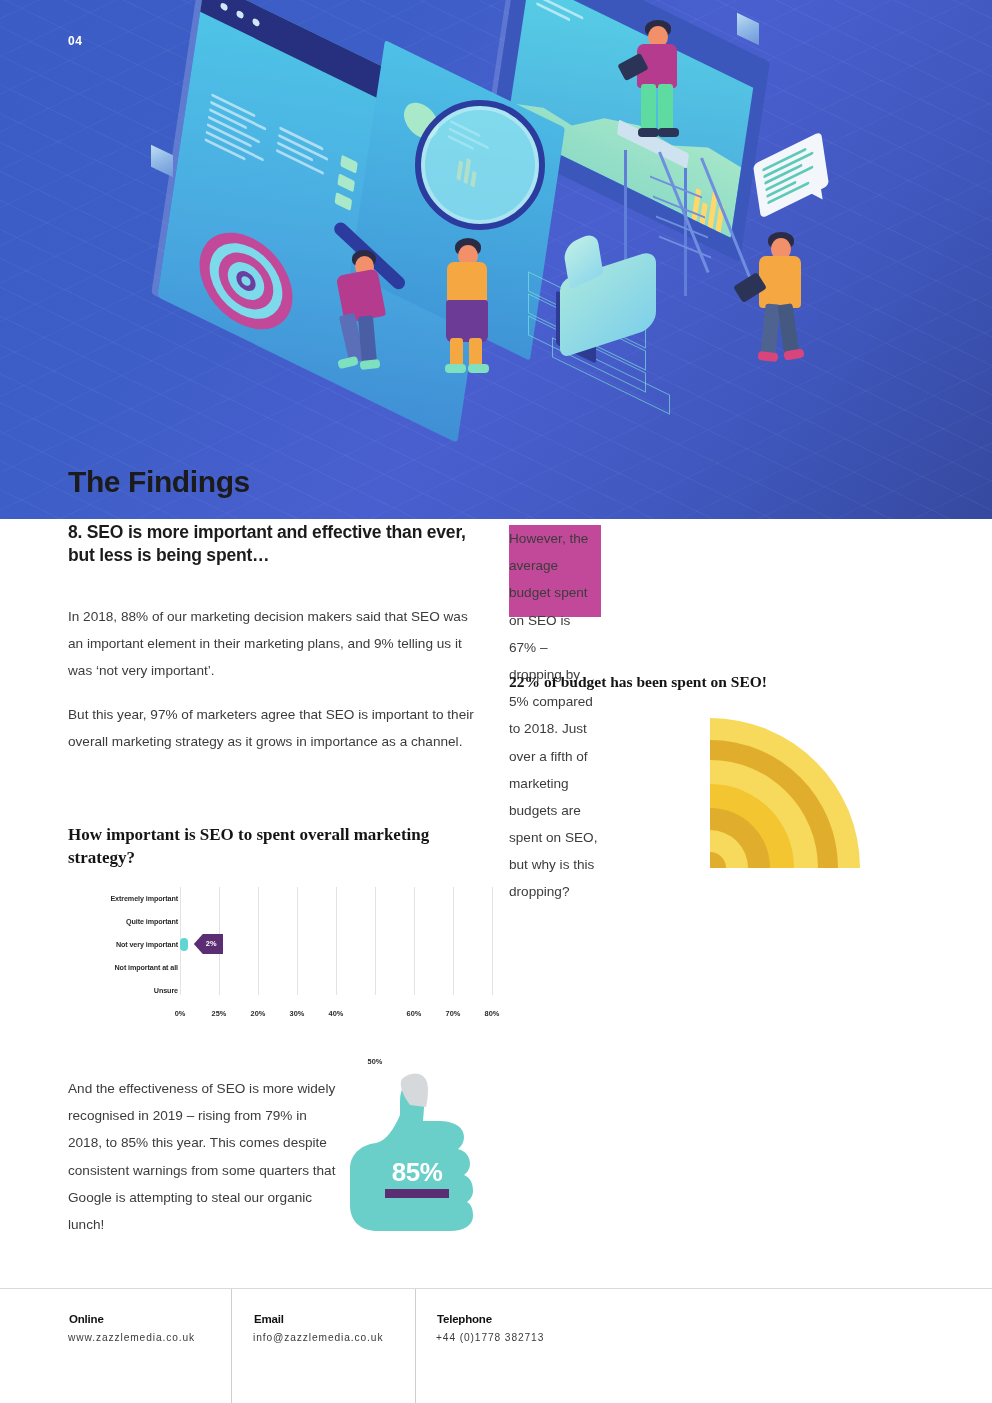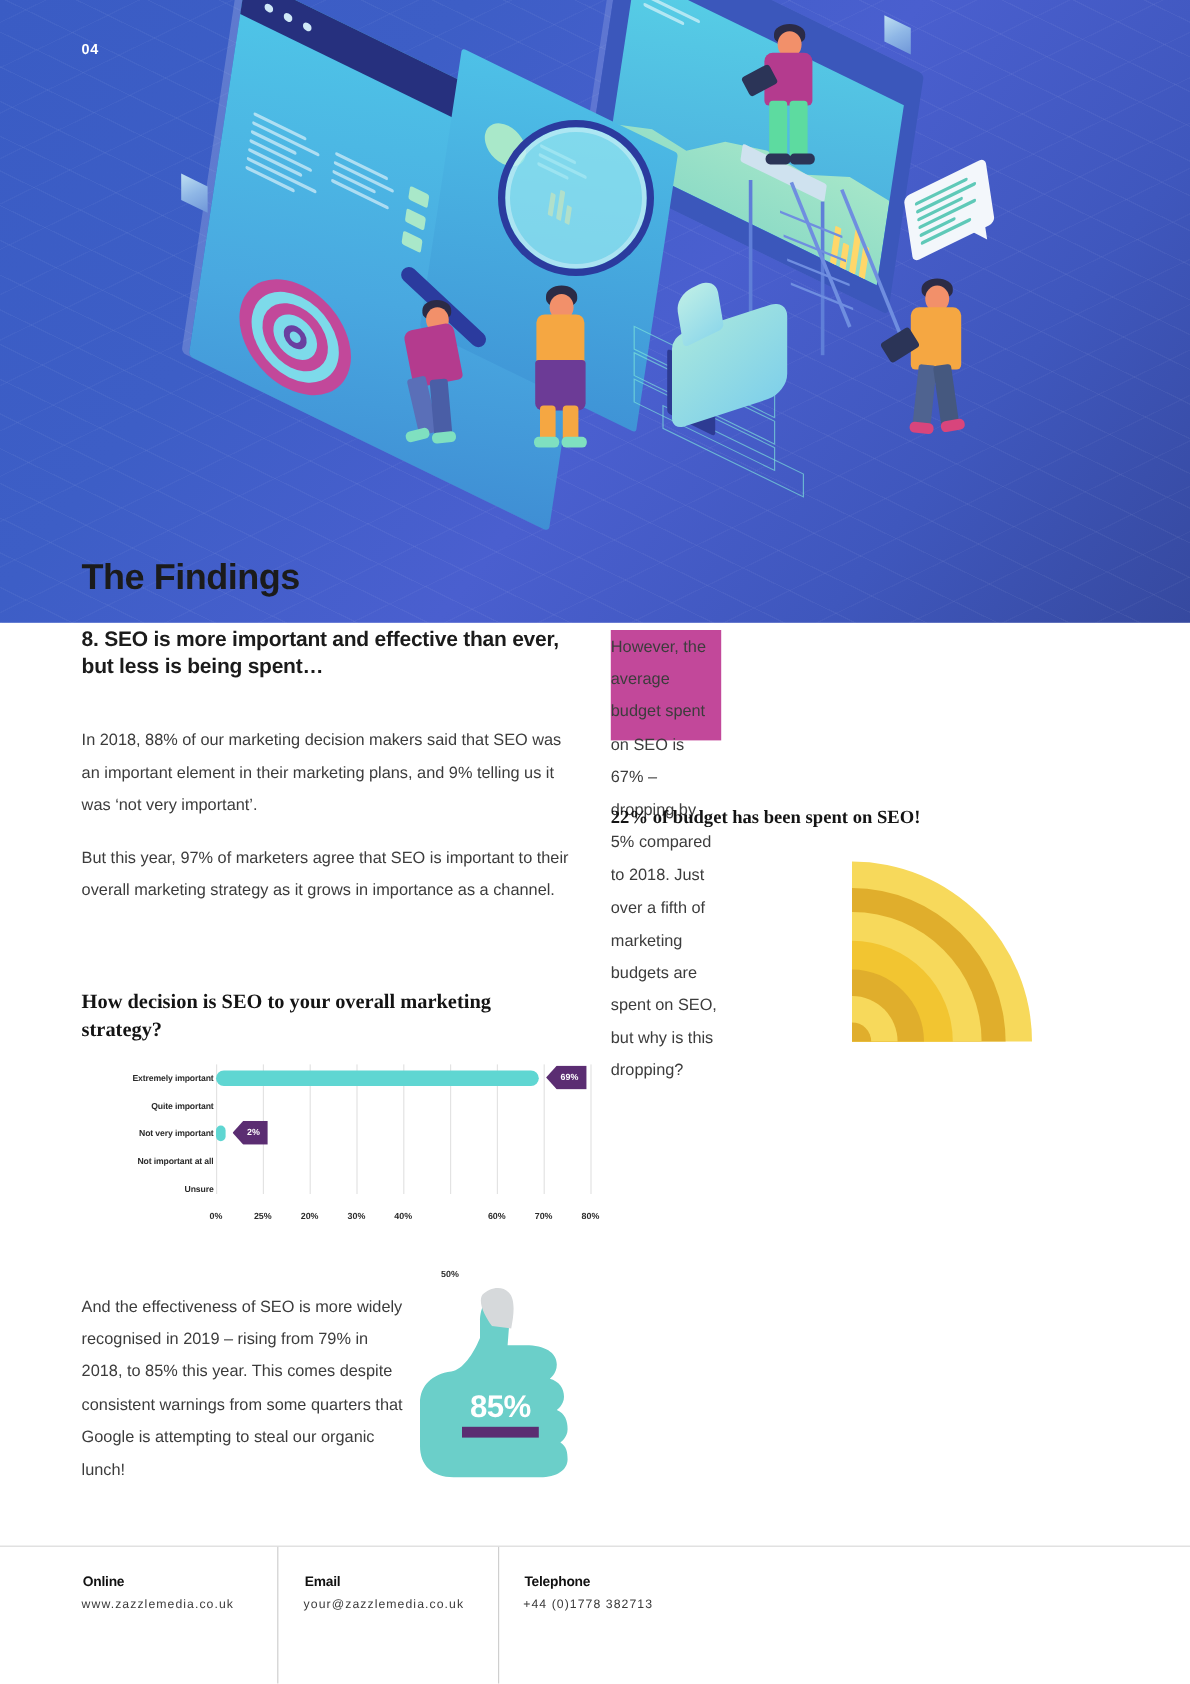--- a/index.html
+++ b/index.html
@@ -435,44 +435,40 @@
           <path d="M0,0 L0,-128 A128,128 0 0 1 128,0 Z" fill="#E0AE2C"></path>
           <path d="M0,0 L0,-108 A108,108 0 0 1 108,0 Z" fill="#F7D95B"></path>
           <path d="M0,0 L0,-84 A84,84 0 0 1 84,0 Z" fill="#F2C531"></path>
           <path d="M0,0 L0,-60 A60,60 0 0 1 60,0 Z" fill="#E0AE2C"></path>
           <path d="M0,0 L0,-38 A38,38 0 0 1 38,0 Z" fill="#F7D95B"></path>
           <path d="M0,0 L0,-16 A16,16 0 0 1 16,0 Z" fill="#E0AE2C"></path>
         </g>
       </svg>
     </div>
 
-    <div class="chart-title">How decision is SEO to your overall marketing strategy?</div>
+    <div class="chart-title">How important is SEO to spent overall marketing strategy?</div>
 
     <div class="chart">
       <div class="cat-labels" id="cat-labels">
           <div class="cat-label">Extremely important</div>
           <div class="cat-label">Quite important</div>
           <div class="cat-label">Not very important</div>
           <div class="cat-label">Not important at all</div>
           <div class="cat-label">Unsure</div>
         </div>
       <div class="plot" id="plot">
           <div class="gridline" style="left: 0px;"></div>
           <div class="gridline" style="left: 39px;"></div>
           <div class="gridline" style="left: 78px;"></div>
           <div class="gridline" style="left: 117px;"></div>
           <div class="gridline" style="left: 156px;"></div>
           <div class="gridline" style="left: 195px;"></div>
           <div class="gridline" style="left: 234px;"></div>
           <div class="gridline" style="left: 273px;"></div>
           <div class="gridline" style="left: 312px;"></div>
-          <div class="bar-row" style="top: 0px; width: 312px;">
-            <div class="bar" style="width: 269.1px;"></div>
-            <div class="tag" style="left: 275.1px;">69%</div>
-          </div>
           <div class="bar-row" style="top: 46px; width: 312px;">
             <div class="bar" style="width: 8px;"></div>
             <div class="tag" style="left: 13.8px;">2%</div>
           </div>
           <div class="bar-row" style="top: 69px; width: 312px;"></div>
           <div class="bar-row" style="top: 92px; width: 312px;"></div>
         </div>
       <div class="xticks" id="xticks">
           <div class="xtick" style="left: 0px;">0%</div>
           <div class="xtick" style="left: 39px;">25%</div>
@@ -507,21 +503,21 @@
   <div class="footer">
     <div class="fdiv" style="left:231px;"></div>
     <div class="fdiv" style="left:415px;"></div>
 
     <div class="fcol c1">
       <div class="flabel">Online</div>
       <div class="fval">www.zazzlemedia.co.uk</div>
     </div>
     <div class="fcol c2">
       <div class="flabel">Email</div>
-      <div class="fval">your@zazzlemedia.co.uk</div>
+      <div class="fval">info@zazzlemedia.co.uk</div>
     </div>
     <div class="fcol c3">
       <div class="flabel">Telephone</div>
       <div class="fval">+44 (0)1778 382713</div>
     </div>
 
   </div>
 </div>
 
 </body></html>

